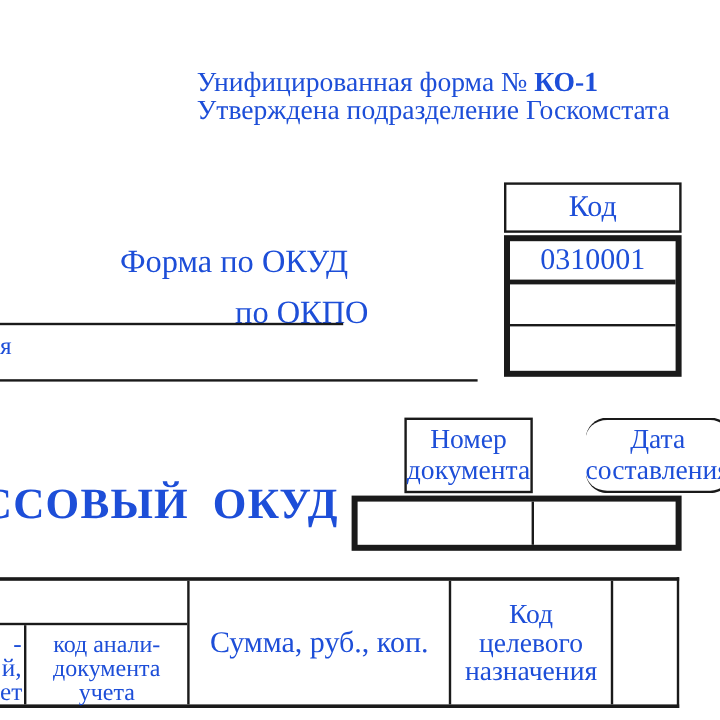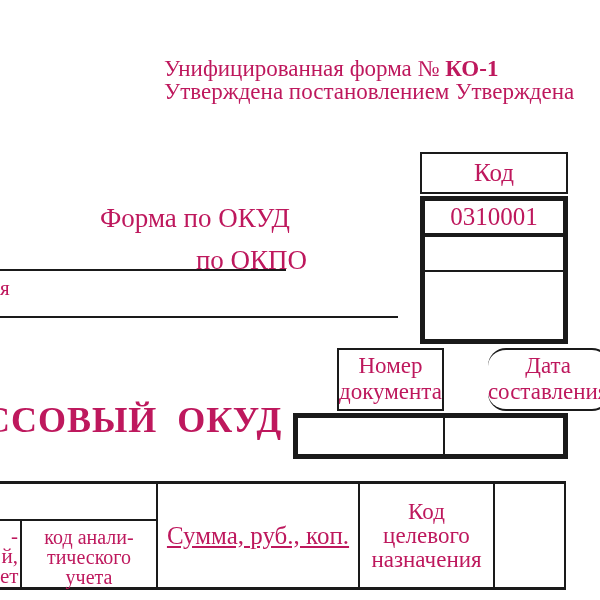--- a/index.html
+++ b/index.html
@@ -1,29 +1,29 @@
 <!DOCTYPE html>
 <html><head>
 <meta charset="utf-8">
 <style>
   html,body{margin:0;padding:0;background:#fff;}
   .canvas{
     position:relative;width:600px;height:600px;background:#ffffff;
-    overflow:hidden;color:#be185d;
+    overflow:hidden;color:#1d4ed8;
     font-family:"Liberation Serif", serif;
   }
   .abs{position:absolute;}
   .ink{background:#1a1a1a;}
   
   .header-note{left:164px;top:57px;width:436px;font-size:23px;line-height:23px;white-space:nowrap;}
   .header-note .b{font-weight:bold;}
   
   .code-header{left:420px;top:152px;width:148px;height:42px;border:2px solid #1a1a1a;
     box-sizing:border-box;text-align:center;font-size:25px;line-height:38px;}
-  .code-group{left:420px;top:196px;width:148px;height:148px;border:5px solid #1a1a1a;
+  .code-group{left:420px;top:196px;width:148px;height:118px;border:5px solid #1a1a1a;
     box-sizing:border-box;display:flex;flex-direction:column;}
   .code-row1{height:36px;border-bottom:4px solid #1a1a1a;box-sizing:border-box;
     text-align:center;font-size:25px;line-height:31px;}
   .code-row2{height:35px;border-bottom:2px solid #1a1a1a;box-sizing:border-box;text-align:center;font-size:22px;}
   .code-row3{flex:1;text-align:center;font-size:22px;}
   
   .lbl-okud{left:100px;top:203px;width:303px;font-size:27px;text-align:left;white-space:nowrap;}
   .lbl-okpo{left:100px;top:245px;width:303px;font-size:27px;text-align:center;white-space:nowrap;}
   .hline1{left:0;top:269px;width:286px;height:2px;}
   .org-frag{left:0;top:276px;font-size:21px;}
@@ -45,35 +45,35 @@
   
   .credit-table{left:0;top:481px;width:566px;height:109px;box-sizing:border-box;
     border-top:3px solid #1a1a1a;border-bottom:3px solid #1a1a1a;border-right:2px solid #1a1a1a;
     display:flex;}
   .ct-group12{width:156px;display:flex;flex-direction:column;box-sizing:border-box;}
   .ct-merged{height:38px;border-bottom:2px solid #1a1a1a;box-sizing:border-box;}
   .ct-lower{flex:1;display:flex;}
   .ct-col1{width:22px;border-right:2px solid #1a1a1a;box-sizing:border-box;
     text-align:right;padding:5px 2px 0 0;font-size:21px;line-height:20px;white-space:pre-line;}
   .ct-col2{flex:1;text-align:center;padding-top:6px;font-size:20px;line-height:20px;white-space:pre-line;}
-  .ct-col3{width:202px;border-left:2px solid #1a1a1a;box-sizing:border-box;
-    display:flex;align-items:center;justify-content:center;font-size:25px;white-space:nowrap;text-decoration:underline;}
+  .ct-col3{width:218px;border-left:2px solid #1a1a1a;box-sizing:border-box;
+    display:flex;align-items:center;justify-content:center;font-size:25px;white-space:nowrap;}
   .ct-col4{width:135px;border-left:2px solid #1a1a1a;box-sizing:border-box;
     display:flex;align-items:center;justify-content:center;text-align:center;
     font-size:23px;line-height:24px;white-space:pre-line;}
   .ct-col5{flex:1;border-left:2px solid #1a1a1a;box-sizing:border-box;}
 </style>
 </head>
 <body>
 
 <div class="canvas">
 
   <div class="abs header-note">
     <div><span>Унифицированная форма № </span><span class="b">КО-1</span></div>
-    <div>Утверждена постановлением Утверждена</div>
+    <div>Утверждена подразделение Госкомстата</div>
   </div>
 
   <div class="abs code-header">Код</div>
   <div class="abs code-group">
     <div class="code-row1">0310001</div>
     <div class="code-row2"></div>
     <div class="code-row3"></div>
   </div>
 
   <div class="abs lbl-okud">Форма по ОКУД</div>
@@ -100,21 +100,21 @@
   <div class="abs title"><span>С</span><span>СОВЫЙ  ОКУД</span></div>
 
   <div class="abs credit-table">
     <div class="ct-group12">
       <div class="ct-merged"></div>
       <div class="ct-lower">
         <div class="ct-col1">-
 й,
 ет</div>
         <div class="ct-col2">код анали-
-тического
+документа
 учета</div>
       </div>
     </div>
     <div class="ct-col3">Сумма, руб., коп.</div>
     <div class="ct-col4">Код
 целевого
 назначения</div>
     <div class="ct-col5"></div>
   </div>
 

